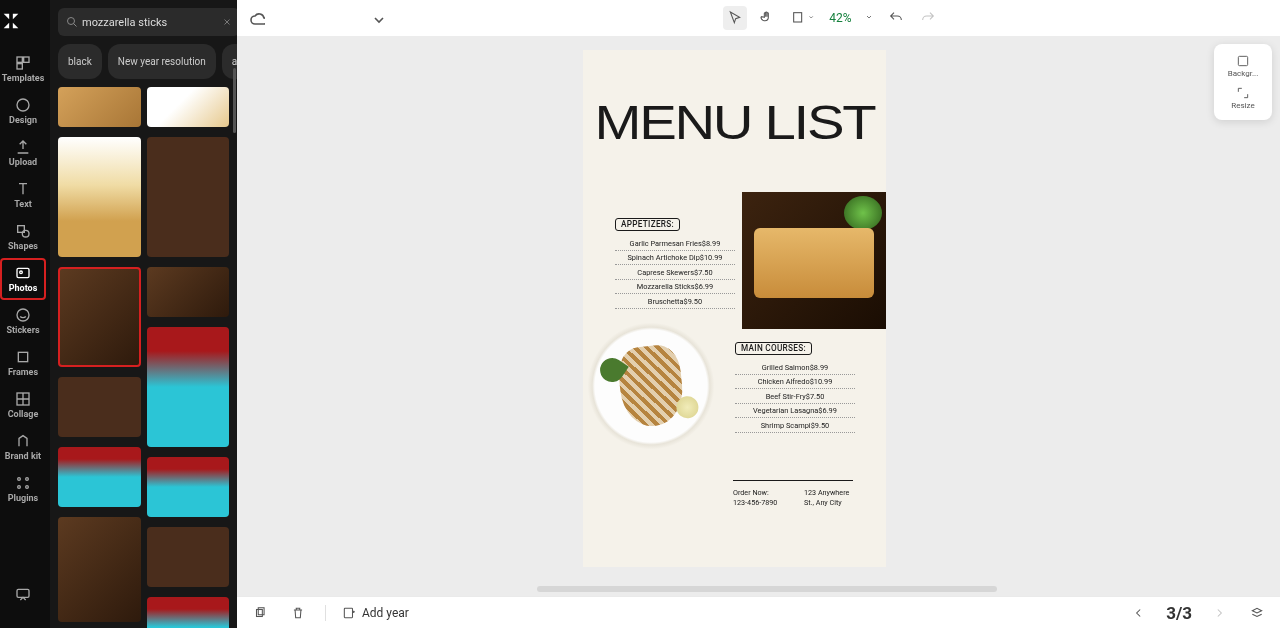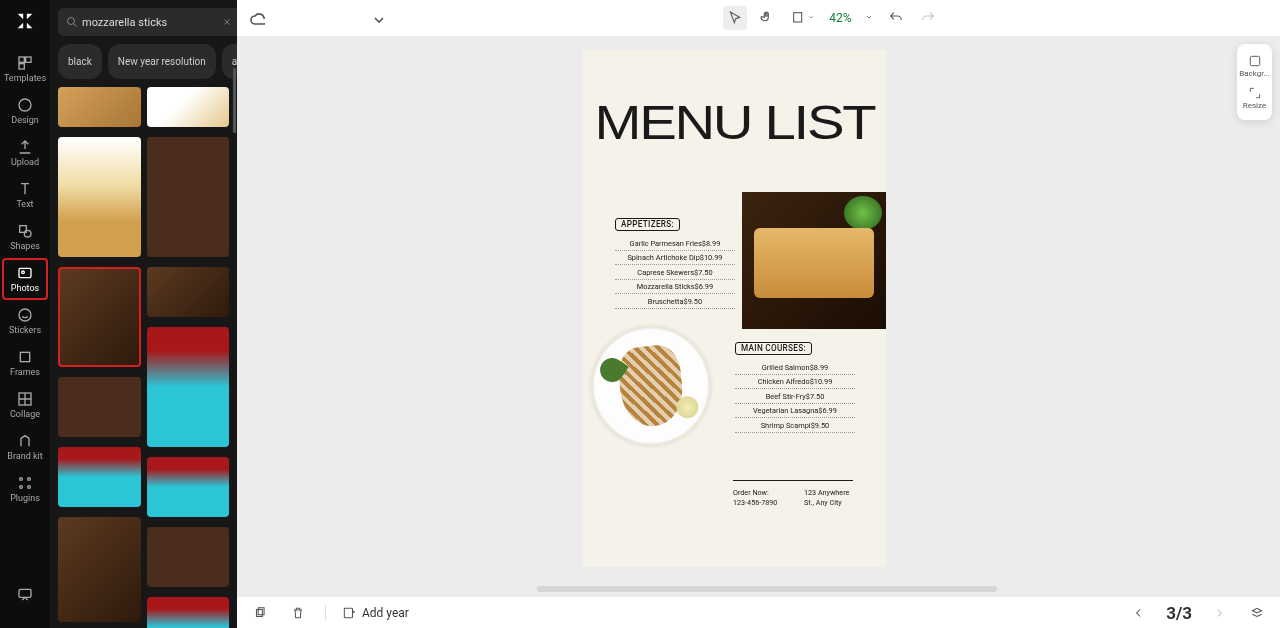--- a/index.html
+++ b/index.html
@@ -1,19 +1,19 @@
 <!DOCTYPE html>
 <html><head>
 <meta charset="utf-8">
 <style>
 * { margin: 0; padding: 0; box-sizing: border-box; font-family: -apple-system, BlinkMacSystemFont, "Segoe UI", Roboto, sans-serif; }
 body { width: 1280px; height: 628px; background: #000; overflow: hidden; }
 
 
-.rail { position: absolute; left: 0; top: 0; width: 50px; height: 628px; background: #0d0d0d; display: flex; flex-direction: column; align-items: center; padding-top: 10px; }
+.rail { position: absolute; left: 0; top: 0; width: 50px; height: 628px; background: #0d0d0d; display: flex; flex-direction: column; padding-top: 10px; font-weight: bold; }
 .rail-logo { width: 22px; height: 22px; fill: #fff; margin-bottom: 16px; }
 .rail-item { display: flex; flex-direction: column; align-items: center; justify-content: center; width: 46px; height: 42px; color: #a8a8a8; font-size: 9px; cursor: pointer; border-radius: 4px; }
 .rail-item.active { border: 2px solid #d62020; color: #fff; }
 .rail-item svg { width: 16px; height: 16px; stroke: currentColor; fill: none; stroke-width: 2; margin-bottom: 2px; }
 .rail-sep { flex: 1; }
 .rail-feedback { margin-bottom: 12px; }
 
 
 .side { position: absolute; left: 50px; top: 0; width: 187px; height: 628px; background: #171717; display: flex; flex-direction: column; }
 .search-row { display: flex; align-items: center; gap: 6px; padding: 8px; }
@@ -55,21 +55,21 @@
 .tb-group.right { gap: 12px; }
 .tb-tool { padding: 4px; border-radius: 4px; cursor: pointer; display: flex; align-items: center; }
 .tb-tool.sel { background: #eee; }
 .tb-zoom { font-size: 12px; color: #15803d; padding-right: 10px; }
 .export-btn { background: #2ab3e6; color: #fff; font-size: 12px; padding: 5px 12px; border-radius: 6px; cursor: pointer; display: flex; align-items: center; gap: 4px; font-weight: 500; }
 .export-btn svg { stroke: #fff; }
 
 .canvas-area { flex: 1; background: #ececec; position: relative; overflow: hidden; }
 
 
-.float-panel { position: absolute; right: 8px; top: 8px; width: 35px; background: #fff; border-radius: 8px; box-shadow: 0 2px 8px rgba(0,0,0,.12); padding: 6px 0; }
+.float-panel { position: absolute; right: 8px; top: 8px; width: 58px; background: #fff; border-radius: 8px; box-shadow: 0 2px 8px rgba(0,0,0,.12); padding: 6px 0; }
 .fp-item { display: flex; flex-direction: column; align-items: center; font-size: 8px; color: #555; padding: 4px 0; cursor: pointer; }
 .fp-item svg { width: 14px; height: 14px; stroke: #555; fill: none; stroke-width: 1.6; margin-bottom: 1px; }
 
 
 .artboard { position: absolute; left: 346px; top: 14px; width: 303px; height: 517px; background: #f5f2ea; }
 .menu-title { font-family: "Helvetica Neue", Arial, sans-serif; font-weight: 400; font-size: 49px; letter-spacing: -2px; color: #1a1a1a; padding: 48px 10px 0; line-height: 1; transform: scaleX(1.15); transform-origin: left; }
 .tabbox { display: inline-block; border: 0.8px solid #1a1a1a; border-radius: 3px; padding: 0.5px 5px 1px 5px; font-size: 8.2px; letter-spacing: 0.3px; color: #1a1a1a; font-weight: 500; margin-bottom: 7px; }
 .sec-app { position: absolute; left: 32px; top: 162px; width: 120px; }
 .sec-main { position: absolute; left: 152px; top: 286px; width: 120px; }
 .mline { display: flex; justify-content: center; font-size: 7.4px; color: #1a1a1a; border-bottom: 0.5px dotted #999; margin-bottom: 1.6px; line-height: 1.6; }

